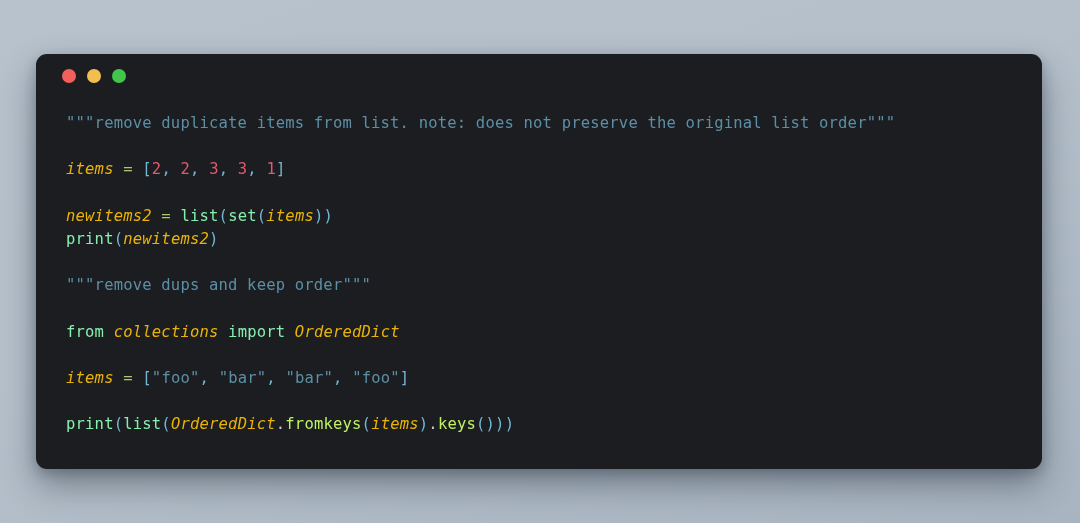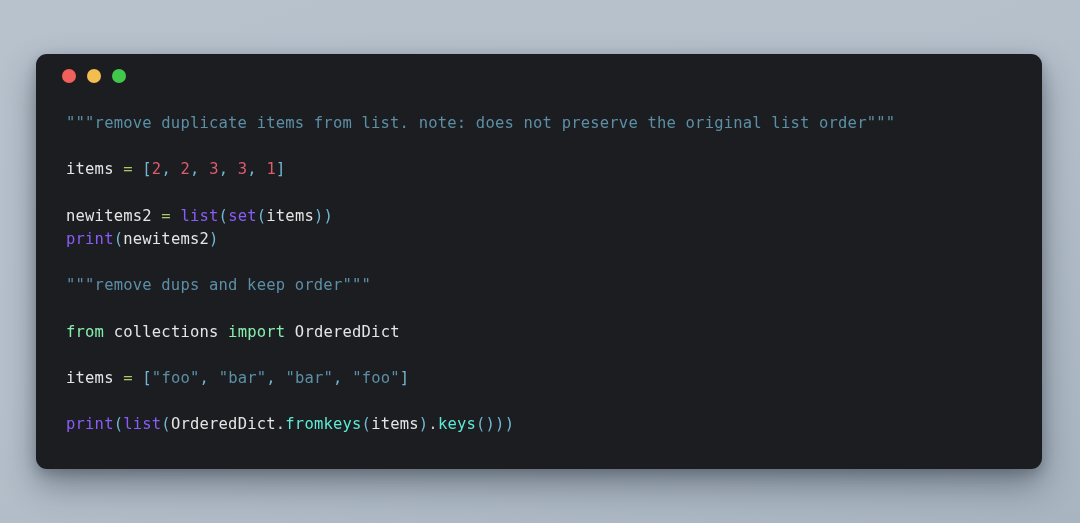--- a/index.html
+++ b/index.html
@@ -57,26 +57,26 @@
     letter-spacing: 0.2px;
   }
   .line {
     height: 23.2px;
     white-space: pre;
   }
   .line.blank { height: 23.2px; }
 
   
   .t-string   { color: #5c8fa6; }
-  .t-ident    { color: #e5e5e5; }
-  .t-func     { color: #8b5cf6; text-align: right; }
+  .t-ident    { color: #eab308; font-style: italic; }
+  .t-func     { color: #86efac; text-align: right; }
   .t-op       { color: #aac96a; }
   .t-keyword  { color: #86efac; }
   .t-number   { color: #dd5c6e; }
-  .t-method   { color: #5eead4; }
+  .t-method   { color: #bef264; }
   .t-punct    { color: #74b7d4; }
   .t-plain    { color: #c5cbd4; }
   .t-dot      { color: #c9ccd2; }
 </style>
 </head>
 <body>
 
 <div class="stage">
 
   <div class="code-window">

